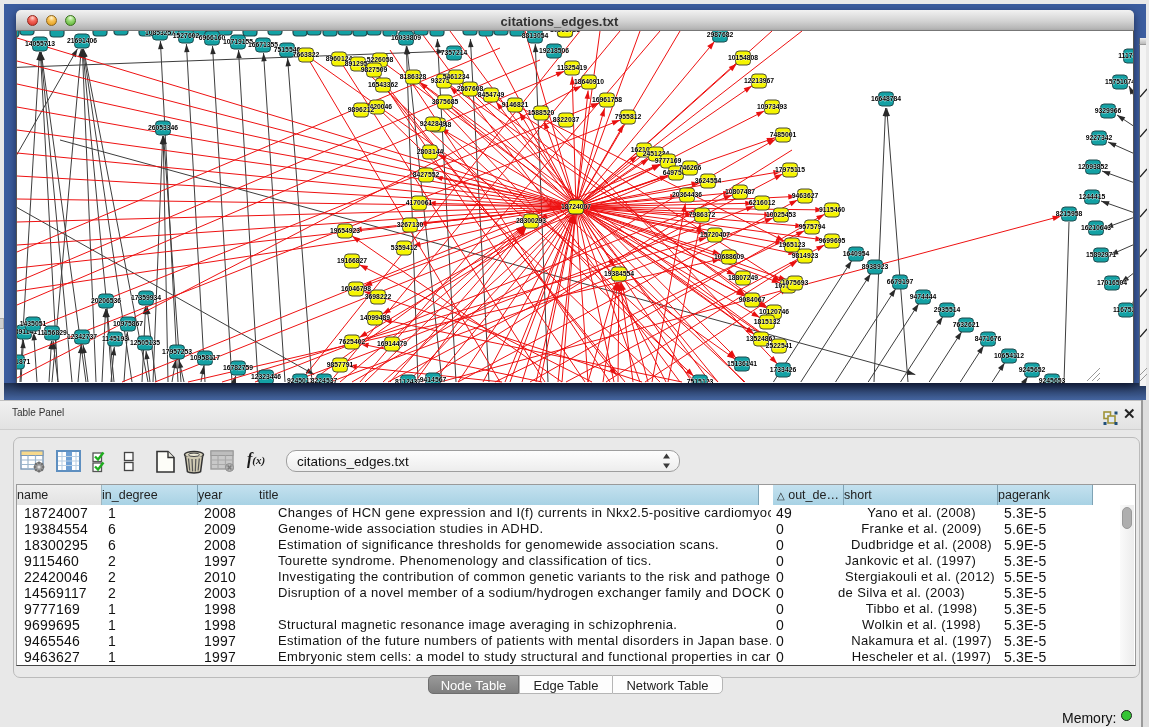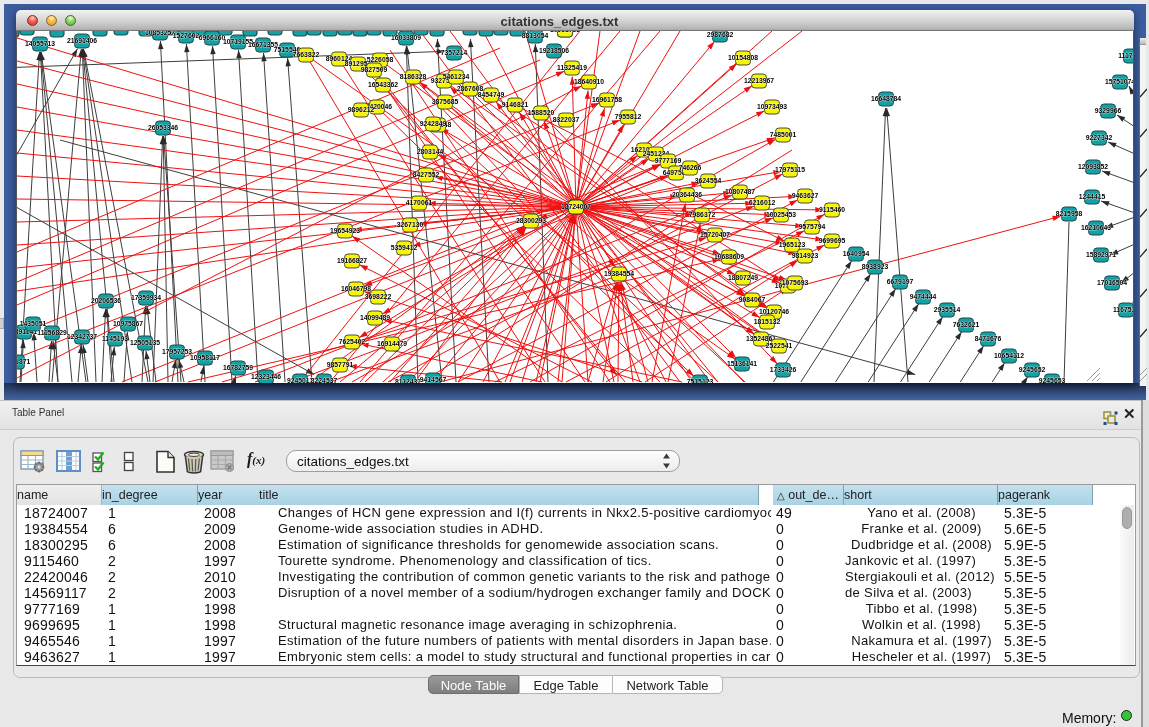--- a/index.html
+++ b/index.html
@@ -636,21 +636,21 @@
     <div class="rowtxt rnum" style="left:204px;top:569px">2010</div>
     <div class="rowtxt" style="left:278px;top:569px;width:493px;overflow:hidden">Investigating the contribution of common genetic variants to the risk and pathogen…</div>
     <div class="rowtxt rnum" style="left:776px;top:569px">0</div>
     <div class="rowtxt" style="left:845px;top:569px;width:153px;text-align:left">Stergiakouli et al. (2012)</div>
     <div class="rowtxt rnum" style="left:1004px;top:569px">5.5E-5</div>
     <div class="rowtxt rnum" style="left:24px;top:585px">14569117</div>
     <div class="rowtxt rnum" style="left:108px;top:585px">2</div>
     <div class="rowtxt rnum" style="left:204px;top:585px">2003</div>
     <div class="rowtxt" style="left:278px;top:585px;width:493px;overflow:hidden">Disruption of a novel member of a sodium/hydrogen exchanger family and DOCK…</div>
     <div class="rowtxt rnum" style="left:776px;top:585px">0</div>
-    <div class="rowtxt" style="left:845px;top:585px;width:153px;">de Silva et al. (2003)</div>
+    <div class="rowtxt" style="left:825px;top:585px;width:153px;text-align:center">de Silva et al. (2003)</div>
     <div class="rowtxt rnum" style="left:1004px;top:585px">5.3E-5</div>
     <div class="rowtxt rnum" style="left:24px;top:601px">9777169</div>
     <div class="rowtxt rnum" style="left:108px;top:601px">1</div>
     <div class="rowtxt rnum" style="left:204px;top:601px">1998</div>
     <div class="rowtxt rnum" style="left:776px;top:601px">0</div>
     <div class="rowtxt" style="left:845px;top:601px;width:153px;text-align:center">Tibbo et al. (1998)</div>
     <div class="rowtxt rnum" style="left:1004px;top:601px">5.3E-5</div>
     <div class="rowtxt rnum" style="left:24px;top:617px">9699695</div>
     <div class="rowtxt rnum" style="left:108px;top:617px">1</div>
     <div class="rowtxt rnum" style="left:204px;top:617px">1998</div>

